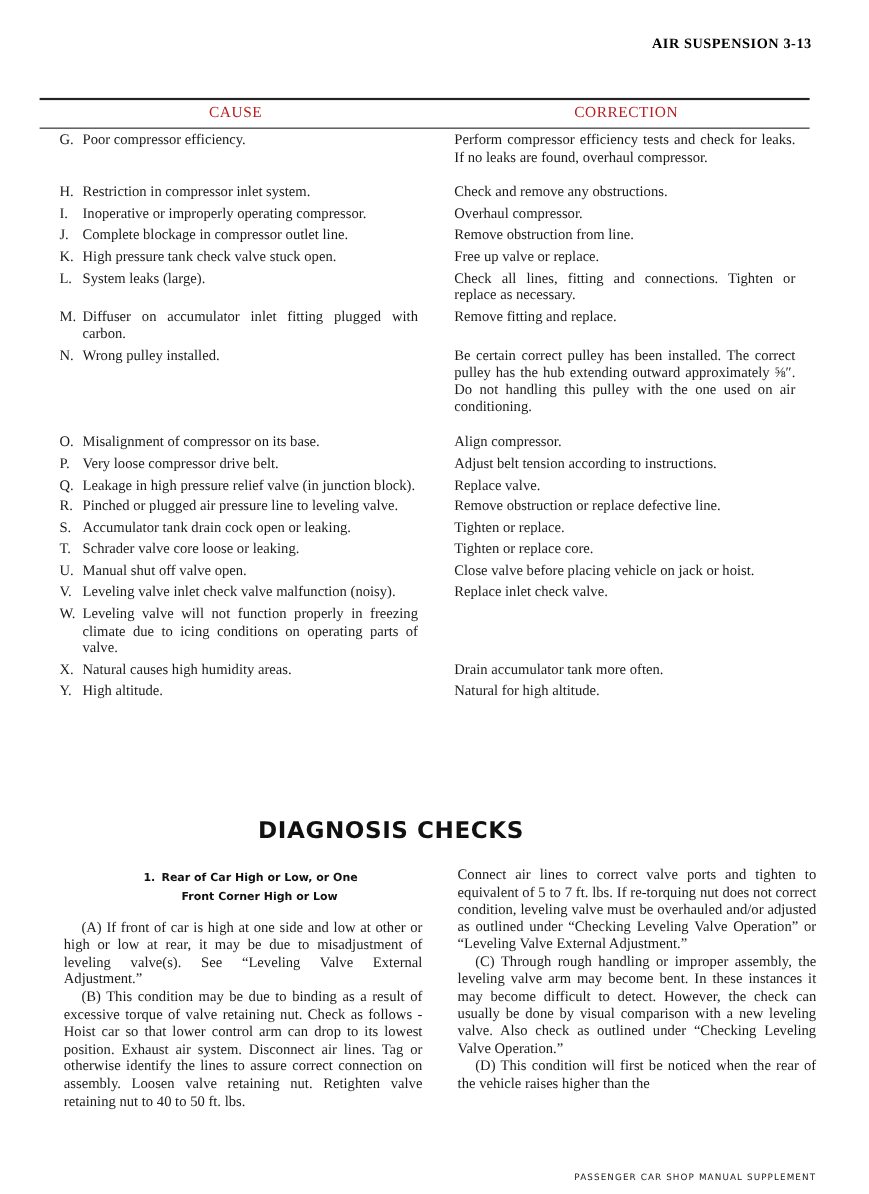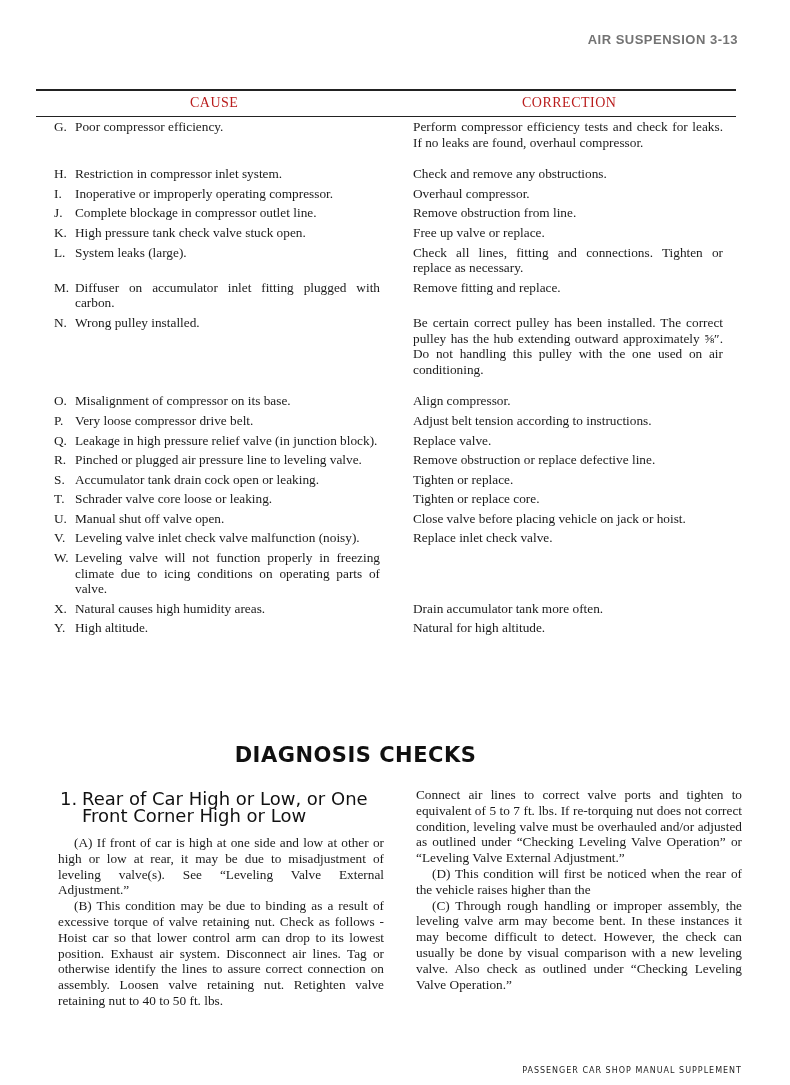--- a/index.html
+++ b/index.html
@@ -1,35 +1,35 @@
 <!DOCTYPE html>
 <html><head>
 <meta charset="utf-8">
 <style>
   html, body { margin:0; padding:0; background:#ffffff; }
   body { width:790px; height:1085px; position:relative; overflow:hidden; color:#1a1a1a;
          font-family:"Liberation Serif", "DejaVu Serif", serif; }
-  .running-head { position:absolute; top:32px; right:52px; font-family:Liberation Sans, sans-serif;
-         font-weight:bold; font-size:13px; letter-spacing:0.5px; color:#737373; }
+  .running-head { position:absolute; top:32px; right:52px; font-family:Liberation Serif, serif;
+         font-weight:bold; font-size:13px; letter-spacing:0.5px; color:#000000; }
   .rule { position:absolute; left:36px; width:700px; background:#222; }
   .rule.top { top:89px; height:2px; }
   .rule.mid { top:116px; height:1px; }
   .col-head { position:absolute; top:95px; font-size:14px; letter-spacing:0.5px; color:#b91c1c; }
   .col-head.cause { left:190px; }
   .col-head.correction { left:522px; }
   .table { position:absolute; left:54px; top:119px; width:688px; }
   .row { display:flex; font-size:13.3px; line-height:15.6px; }
   .cause-cell { width:330px; display:flex; }
   .letter { width:21px; flex:none; }
   .cause-text { flex:1; text-align:justify; padding-right:4px; }
   .corr-cell { margin-left:29px; width:310px; text-align:justify; }
   .section-title { position:absolute; top:743px; left:0; width:711px; text-align:center;
          font-family:"DejaVu Sans", sans-serif; font-weight:bold; font-size:21px; letter-spacing:0.5px; color:#111; }
   .sub-head { position:absolute; left:60px; top:790px; width:330px; font-family:"DejaVu Sans", sans-serif;
-         font-weight:normal; font-size:18px; line-height:17px; color:#111; }
+         font-weight:bold; font-size:10px; line-height:17px; color:#111;text-align:center; }
   .sub-head .num { display:inline-block; width:22px; }
   .sub-head .line2 { padding-left:22px; }
   .body-left { position:absolute; left:58px; top:835px; width:326px; font-size:13.3px; line-height:15.8px; text-align:justify; }
   .body-right { position:absolute; left:416px; top:787px; width:326px; font-size:13.3px; line-height:15.8px; text-align:justify; }
   .para { text-indent:16px; margin:0; }
   .cont { margin:0; }
   .footer { position:absolute; top:1042px; right:48px; font-family:"DejaVu Sans", sans-serif;
          font-weight:normal; font-size:8px; letter-spacing:1px; color:#222;margin-top:24px; }
 </style>
 </head>
@@ -184,17 +184,17 @@
   <div class="line2">Front Corner High or Low</div>
 </div>
 
 <div class="body-left">
   <p class="para">(A) If front of car is high at one side and low at other or high or low at rear, it may be due to misadjustment of leveling valve(s). See “Leveling Valve External Adjustment.”</p>
   <p class="para">(B) This condition may be due to binding as a result of excessive torque of valve retaining nut. Check as follows - Hoist car so that lower control arm can drop to its lowest position. Exhaust air system. Disconnect air lines. Tag or otherwise identify the lines to assure correct connection on assembly. Loosen valve retaining nut. Retighten valve retaining nut to 40 to 50 ft. lbs.</p>
 </div>
 
 <div class="body-right">
   <p class="cont">Connect air lines to correct valve ports and tighten to equivalent of 5 to 7 ft. lbs. If re-torquing nut does not correct condition, leveling valve must be overhauled and/or adjusted as outlined under “Checking Leveling Valve Operation” or “Leveling Valve External Adjustment.”</p>
+  <p class="para">(C) Through rough handling or improper assembly, the leveling valve arm may become bent. In these instances it may become difficult to detect. However, the check can usually be done by visual comparison with a new leveling valve. Also check as outlined under “Checking Leveling Valve Operation.”</p>
   <p class="para">(D) This condition will first be noticed when the rear of the vehicle raises higher than the</p>
-  <p class="para">(C) Through rough handling or improper assembly, the leveling valve arm may become bent. In these instances it may become difficult to detect. However, the check can usually be done by visual comparison with a new leveling valve. Also check as outlined under “Checking Leveling Valve Operation.”</p>
 </div>
 
 <div class="footer">PASSENGER CAR SHOP MANUAL SUPPLEMENT</div>
 
 </body></html>

